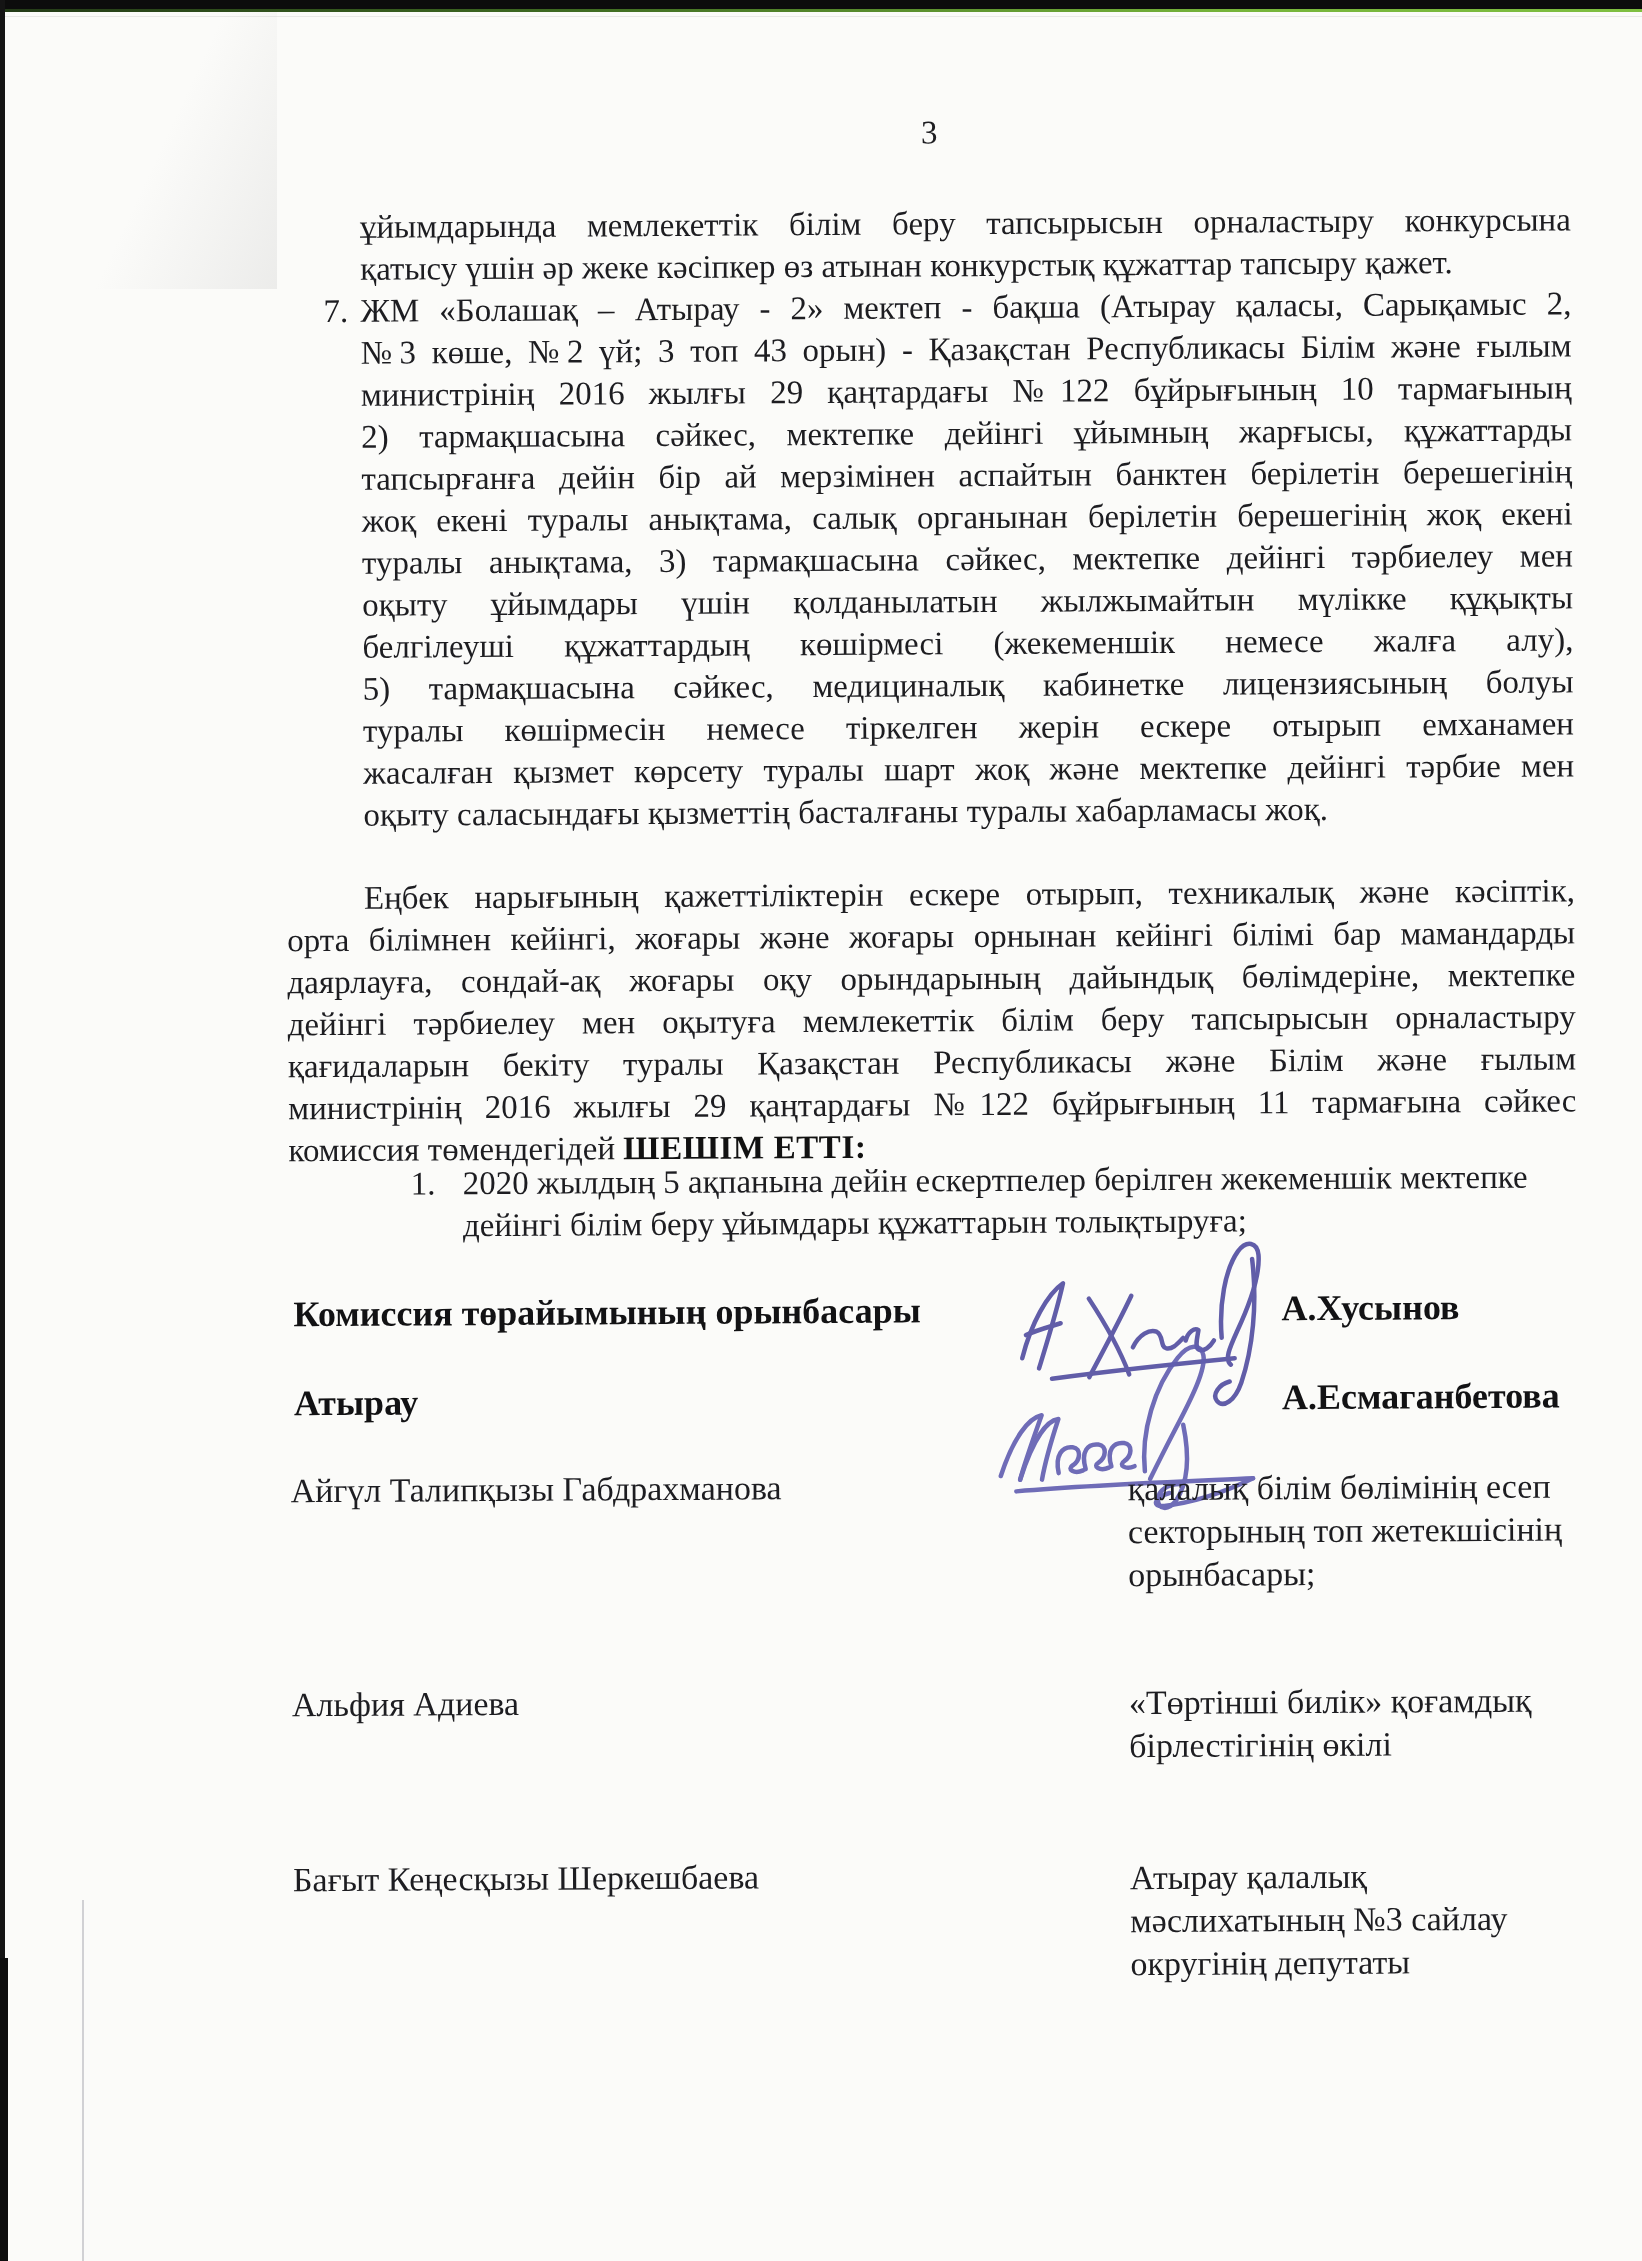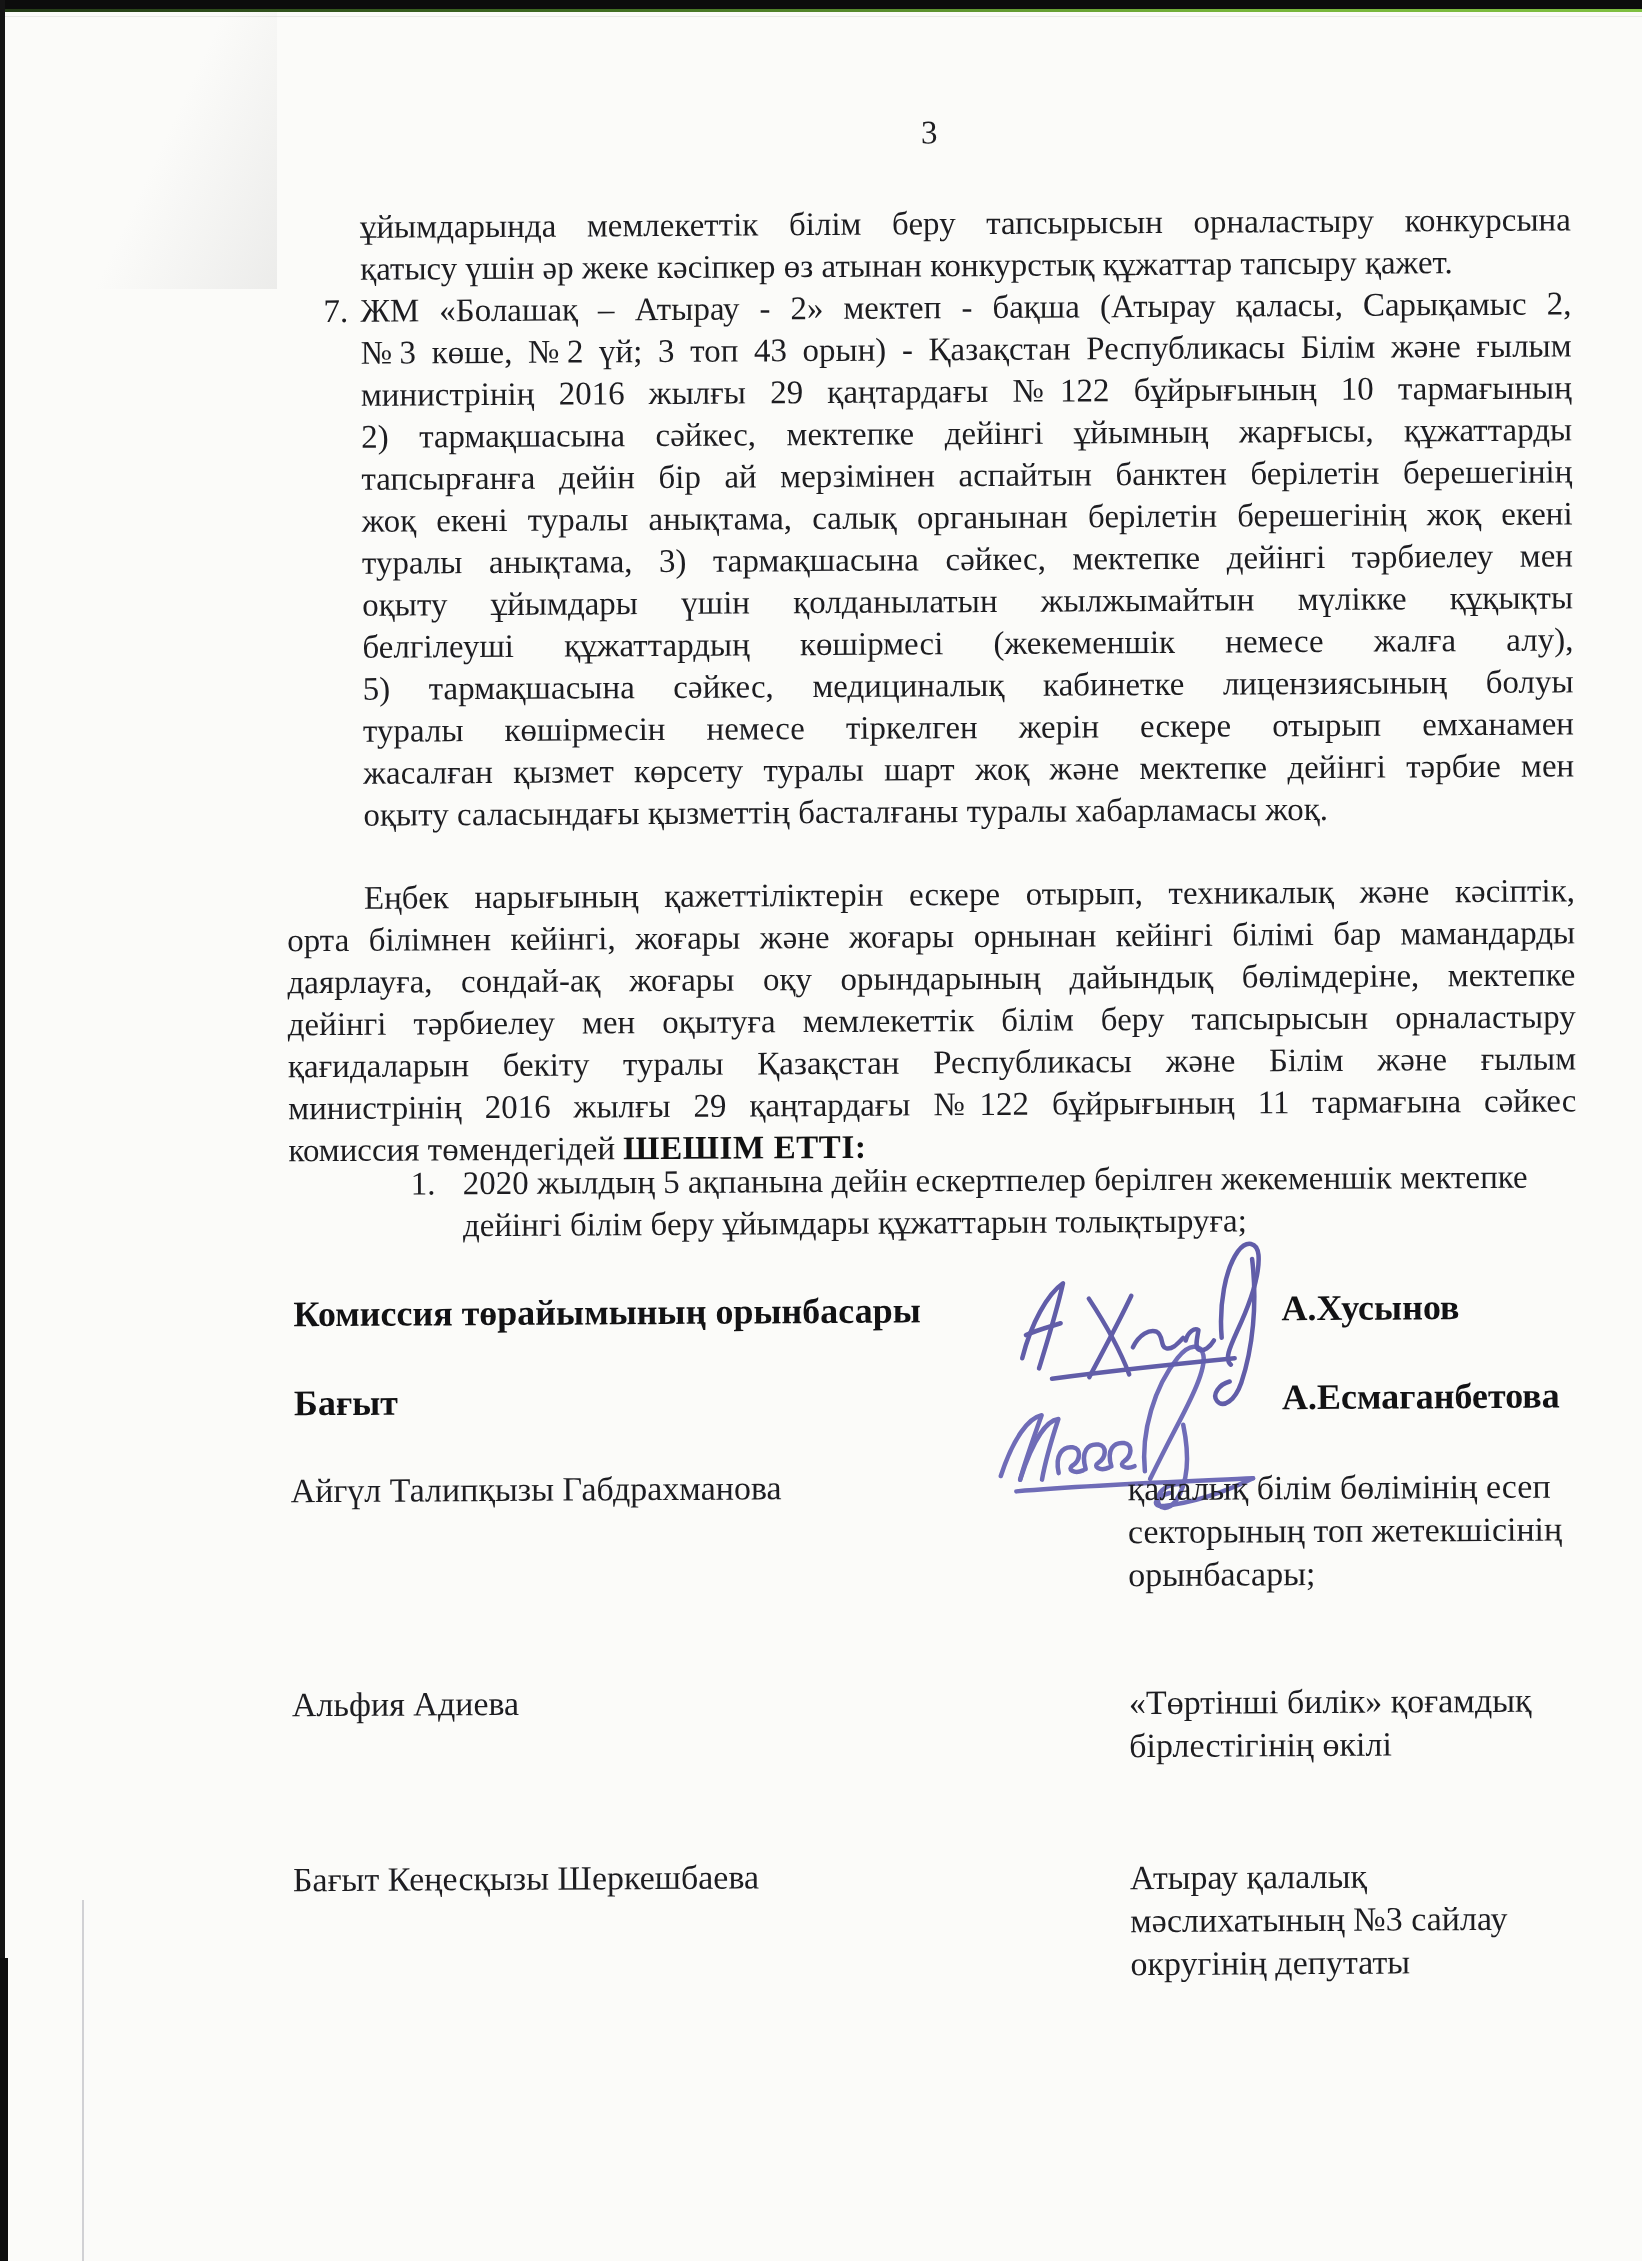--- a/index.html
+++ b/index.html
@@ -115,21 +115,21 @@
       <path d="M142,120 C168,160 190,200 204,238"></path>
       <path d="M208,116 C186,162 160,208 142,242"></path>
       <path d="M210,196 C220,176 236,168 247,172 C258,177 252,196 262,198 C272,200 280,190 288,182"></path>
       <path d="M292,186 C296,172 306,166 312,170 C310,182 306,196 312,200 C320,204 330,196 336,186"></path>
       <path d="M348,182 C344,130 354,76 374,48 C388,30 404,34 406,54 C408,84 392,130 372,172 C360,198 352,216 362,224"></path>
       <path d="M396,60 C404,130 396,200 378,252 C368,280 350,292 340,280 C332,270 344,254 360,250"></path>
       <path d="M84,244 C180,232 280,222 368,214"></path>
     </g>
   </svg>
 
-  <div class="sigrole" style="top:1379px;">Бағыт</div>
+  <div class="sigrole" style="top:1379px;">Атырау</div>
   <div class="signame" style="top:1379px;">А.Есмаганбетова</div>
   <svg class="sig" style="left:979px;top:1324px;" width="348" height="193" viewBox="0 0 540 300">
     <g stroke="#605db0" stroke-width="7" opacity="0.9">
       <path d="M28,238 C48,178 72,148 92,144 C76,188 64,222 58,244"></path>
       <path d="M58,244 C80,176 102,152 118,150 C104,192 96,222 92,244"></path>
       <path d="M118,234 C112,206 124,192 140,194 C154,196 152,214 140,222 C130,228 142,236 156,230"></path>
       <path d="M160,228 C152,200 164,188 180,190 C194,192 192,210 180,218 C170,224 182,232 196,226"></path>
       <path d="M200,224 C192,198 204,186 220,188 C234,190 232,208 220,216 C210,222 222,230 236,224"></path>
       <path d="M252,232 C246,170 268,100 304,56 C322,34 340,34 344,52 C348,74 326,118 298,170 C280,204 266,232 260,244"></path>
       <path d="M312,160 C322,210 318,252 300,278 C288,294 272,292 272,276 C272,262 288,252 306,252"></path>

